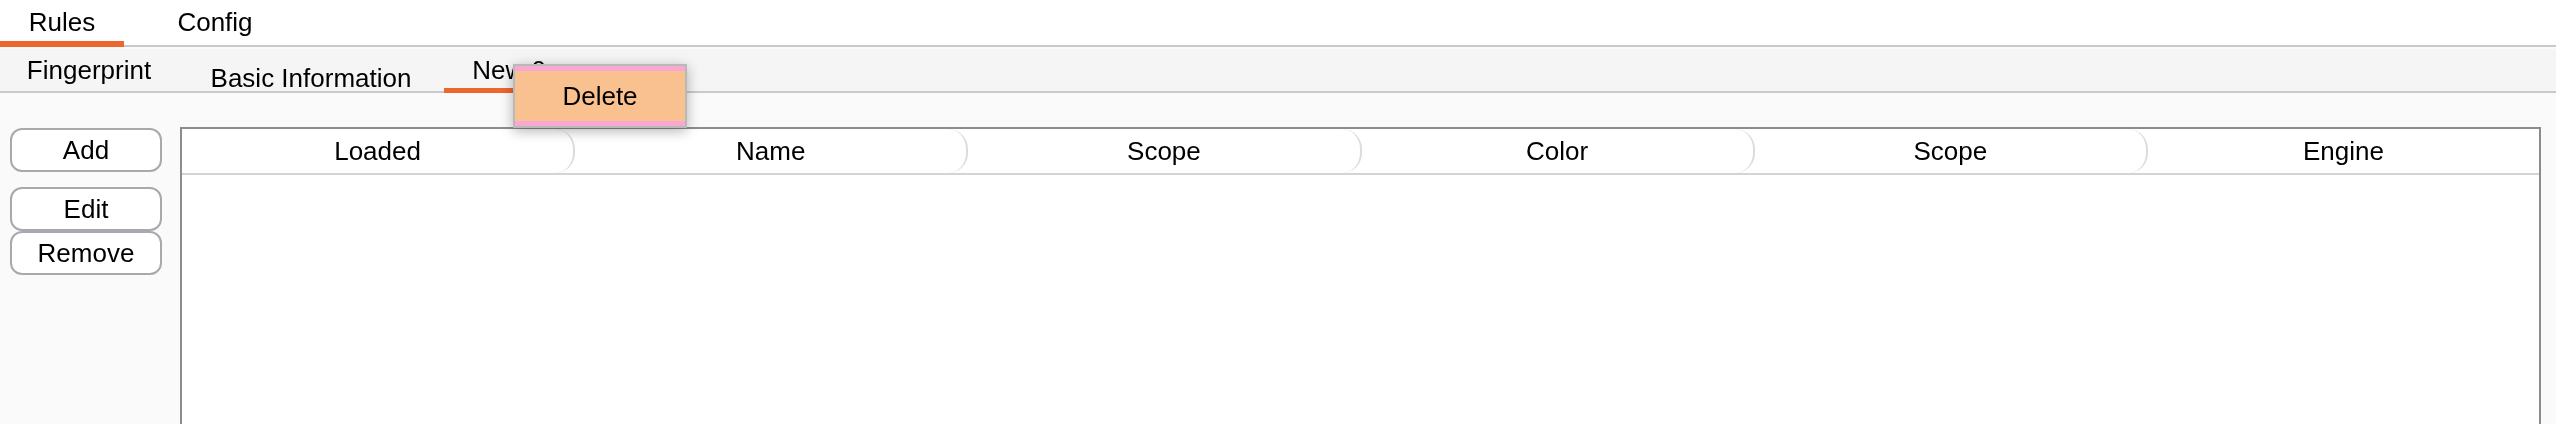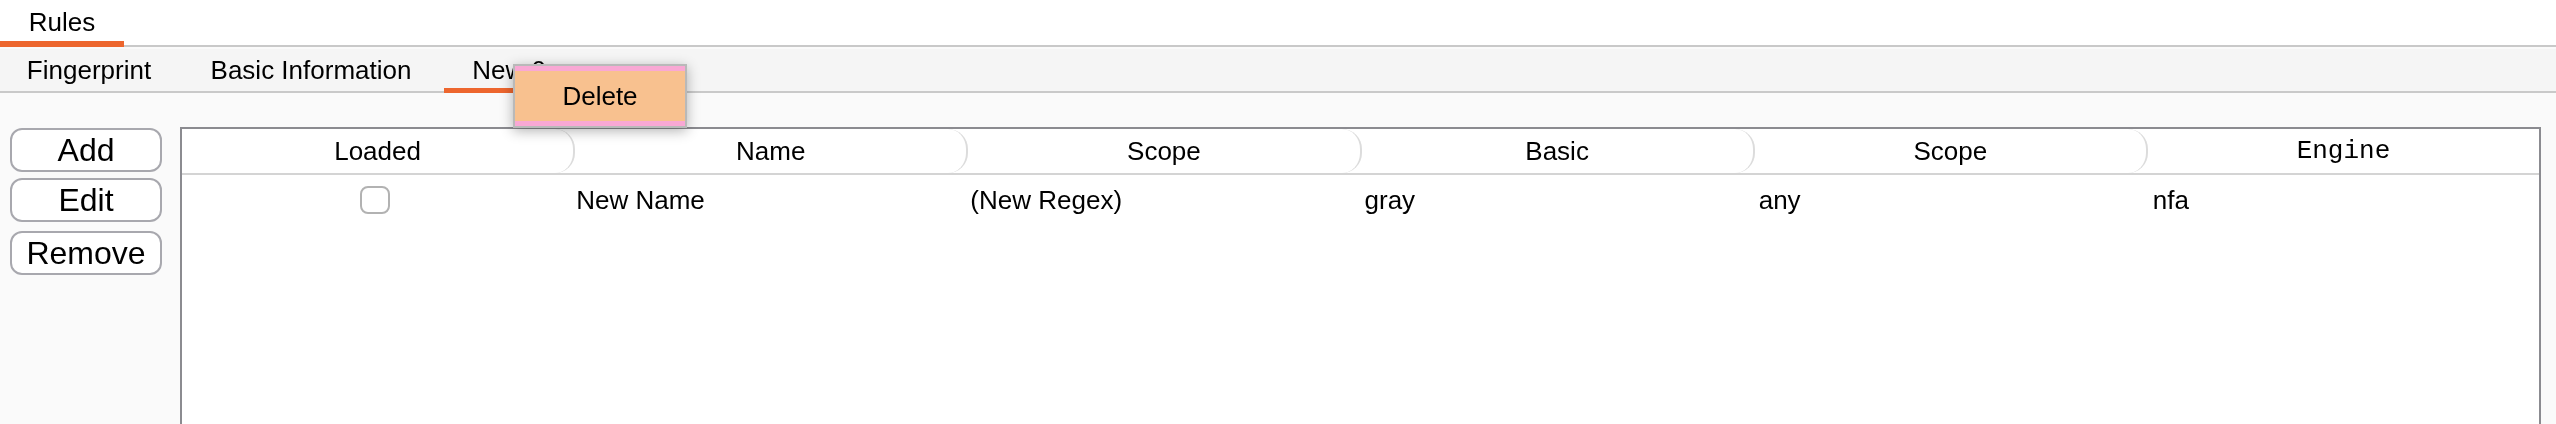--- a/index.html
+++ b/index.html
@@ -37,21 +37,21 @@
   .sub-tabs{
     position:absolute;left:0;top:49px;width:2556px;height:44px;
     background:#f5f5f5;border-bottom:2px solid var(--divider);
     display:flex;z-index:2;
   }
   .sub-tab{
     height:100%;display:flex;align-items:center;justify-content:center;
     position:relative;cursor:default;
   }
   .sub-tab.w1{width:178px;}
-  .sub-tab.w2{width:266px;}
+  .sub-tab.w2{width:266px;margin-top:8px;}
   .sub-tab.w3{width:130px;}
   .sub-tab.selected::after{
     content:"";position:absolute;left:0;right:0;bottom:-2px;height:5px;
     background:var(--orange);
   }
 
   
   .context-menu{
     position:absolute;left:513px;top:64px;width:174px;
     background:#f9a8d4;border:2px solid #b9b9b9;
@@ -65,60 +65,63 @@
   .menu-item.highlighted{background:var(--peach);}
 
   
   .sidebar{
     position:absolute;left:0;top:95px;width:180px;height:329px;
     background:#fafafa;z-index:1;
   }
   .side-btn{
     position:absolute;left:10px;width:152px;height:44px;
     background:#ffffff;border:2px solid #a8a8ae;border-radius:12px;
-    font-family:inherit;font-size:32px;color:#000;
+    font-family:inherit;font-size:26px;color:#000;
     display:flex;align-items:center;justify-content:center;
     padding:4px;cursor:default;
   }
   #btn-add{top:33px;}
-  #btn-edit{top:83px;text-align:right;}
+  #btn-edit{top:92px;text-align:right;}
   #btn-remove{top:136px;}
 
   
   .rules-table{
     position:absolute;left:180px;top:127px;width:2361px;height:320px;
     background:#ffffff;border:2px solid var(--table-border);
     z-index:1;
   }
   .thead{
     display:flex;height:46px;border-bottom:2px solid #d4d4d4;background:#ffffff;
   }
   .th{
     flex:1;display:flex;align-items:center;justify-content:center;
     border-right:2px solid var(--header-sep);cursor:default;border-radius:20px;
   }
-  .th:last-child{border-right:none;font-family:Liberation Mono, monospace;}
+  .th:last-child{border-right:none;}
   .trow{
     display:flex;height:50px;background:#ffffff;
   }
   .td{
     flex:1;display:flex;align-items:center;padding-left:8px;
   }
   .td.center{justify-content:center;padding-left:0;}
   .checkbox{
     width:30px;height:28px;background:#ffffff;
     border:2px solid #b2b2b2;border-radius:8px;display:inline-block;
   }
 </style>
 </head>
 <body>
 
 <div class="main-tabs">
   <div class="main-tab selected">
     <span>Rules</span>
+  </div>
+  <div class="main-tab">
+    <span>Config</span>
   </div>
 </div>
 
 <div class="sub-tabs">
   <div class="sub-tab w1">
     <span>Fingerprint</span>
   </div>
   <div class="sub-tab w2">
     <span>Basic Information</span>
   </div>
@@ -131,31 +134,21 @@
   <button class="side-btn" id="btn-add">Add</button>
   <button class="side-btn" id="btn-edit">Edit</button>
   <button class="side-btn" id="btn-remove">Remove</button>
 </div>
 
 <div class="rules-table">
   <div class="thead">
     <div class="th">Loaded</div>
     <div class="th">Name</div>
     <div class="th">Scope</div>
-    <div class="th">Basic</div>
+    <div class="th">Color</div>
     <div class="th">Scope</div>
     <div class="th">Engine</div>
-  </div>
-  <div class="trow">
-    <div class="td center">
-      <span class="checkbox"></span>
-    </div>
-    <div class="td">New Name</div>
-    <div class="td">(New Regex)</div>
-    <div class="td">gray</div>
-    <div class="td">any</div>
-    <div class="td">nfa</div>
   </div>
 </div>
 
 <div class="context-menu">
   <div class="menu-item highlighted">Delete</div>
 </div>
 
 </body></html>

